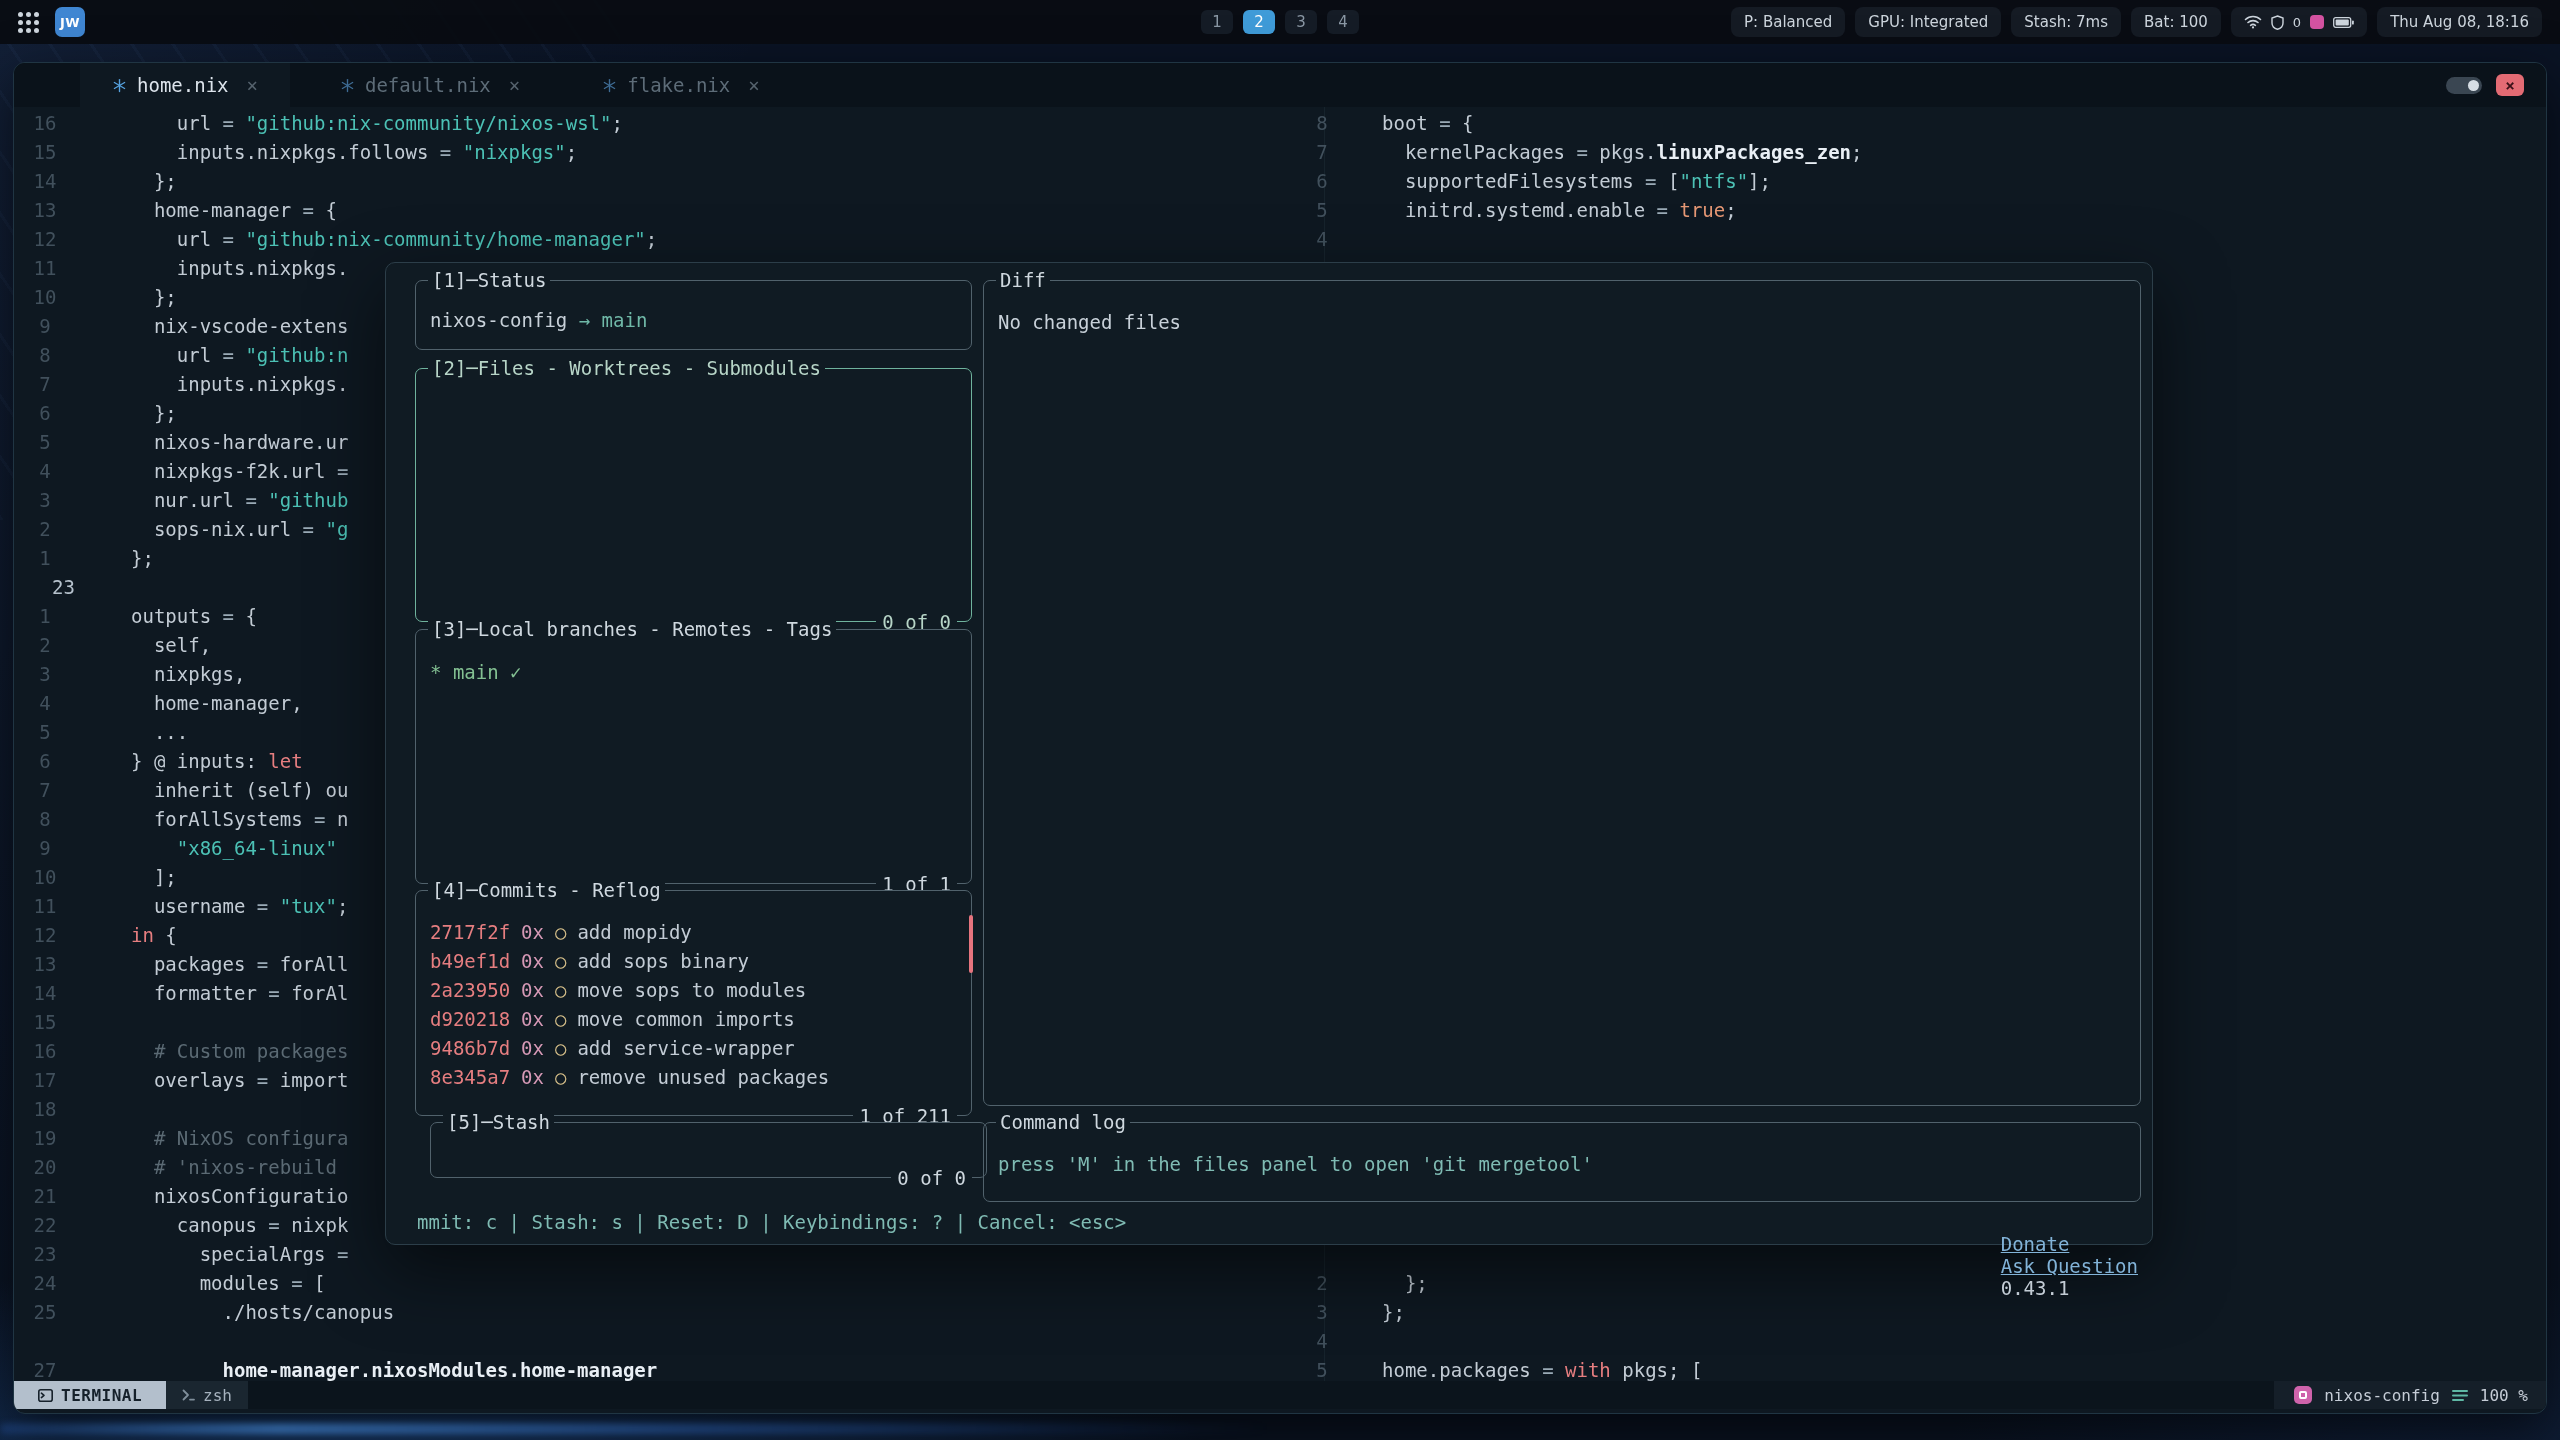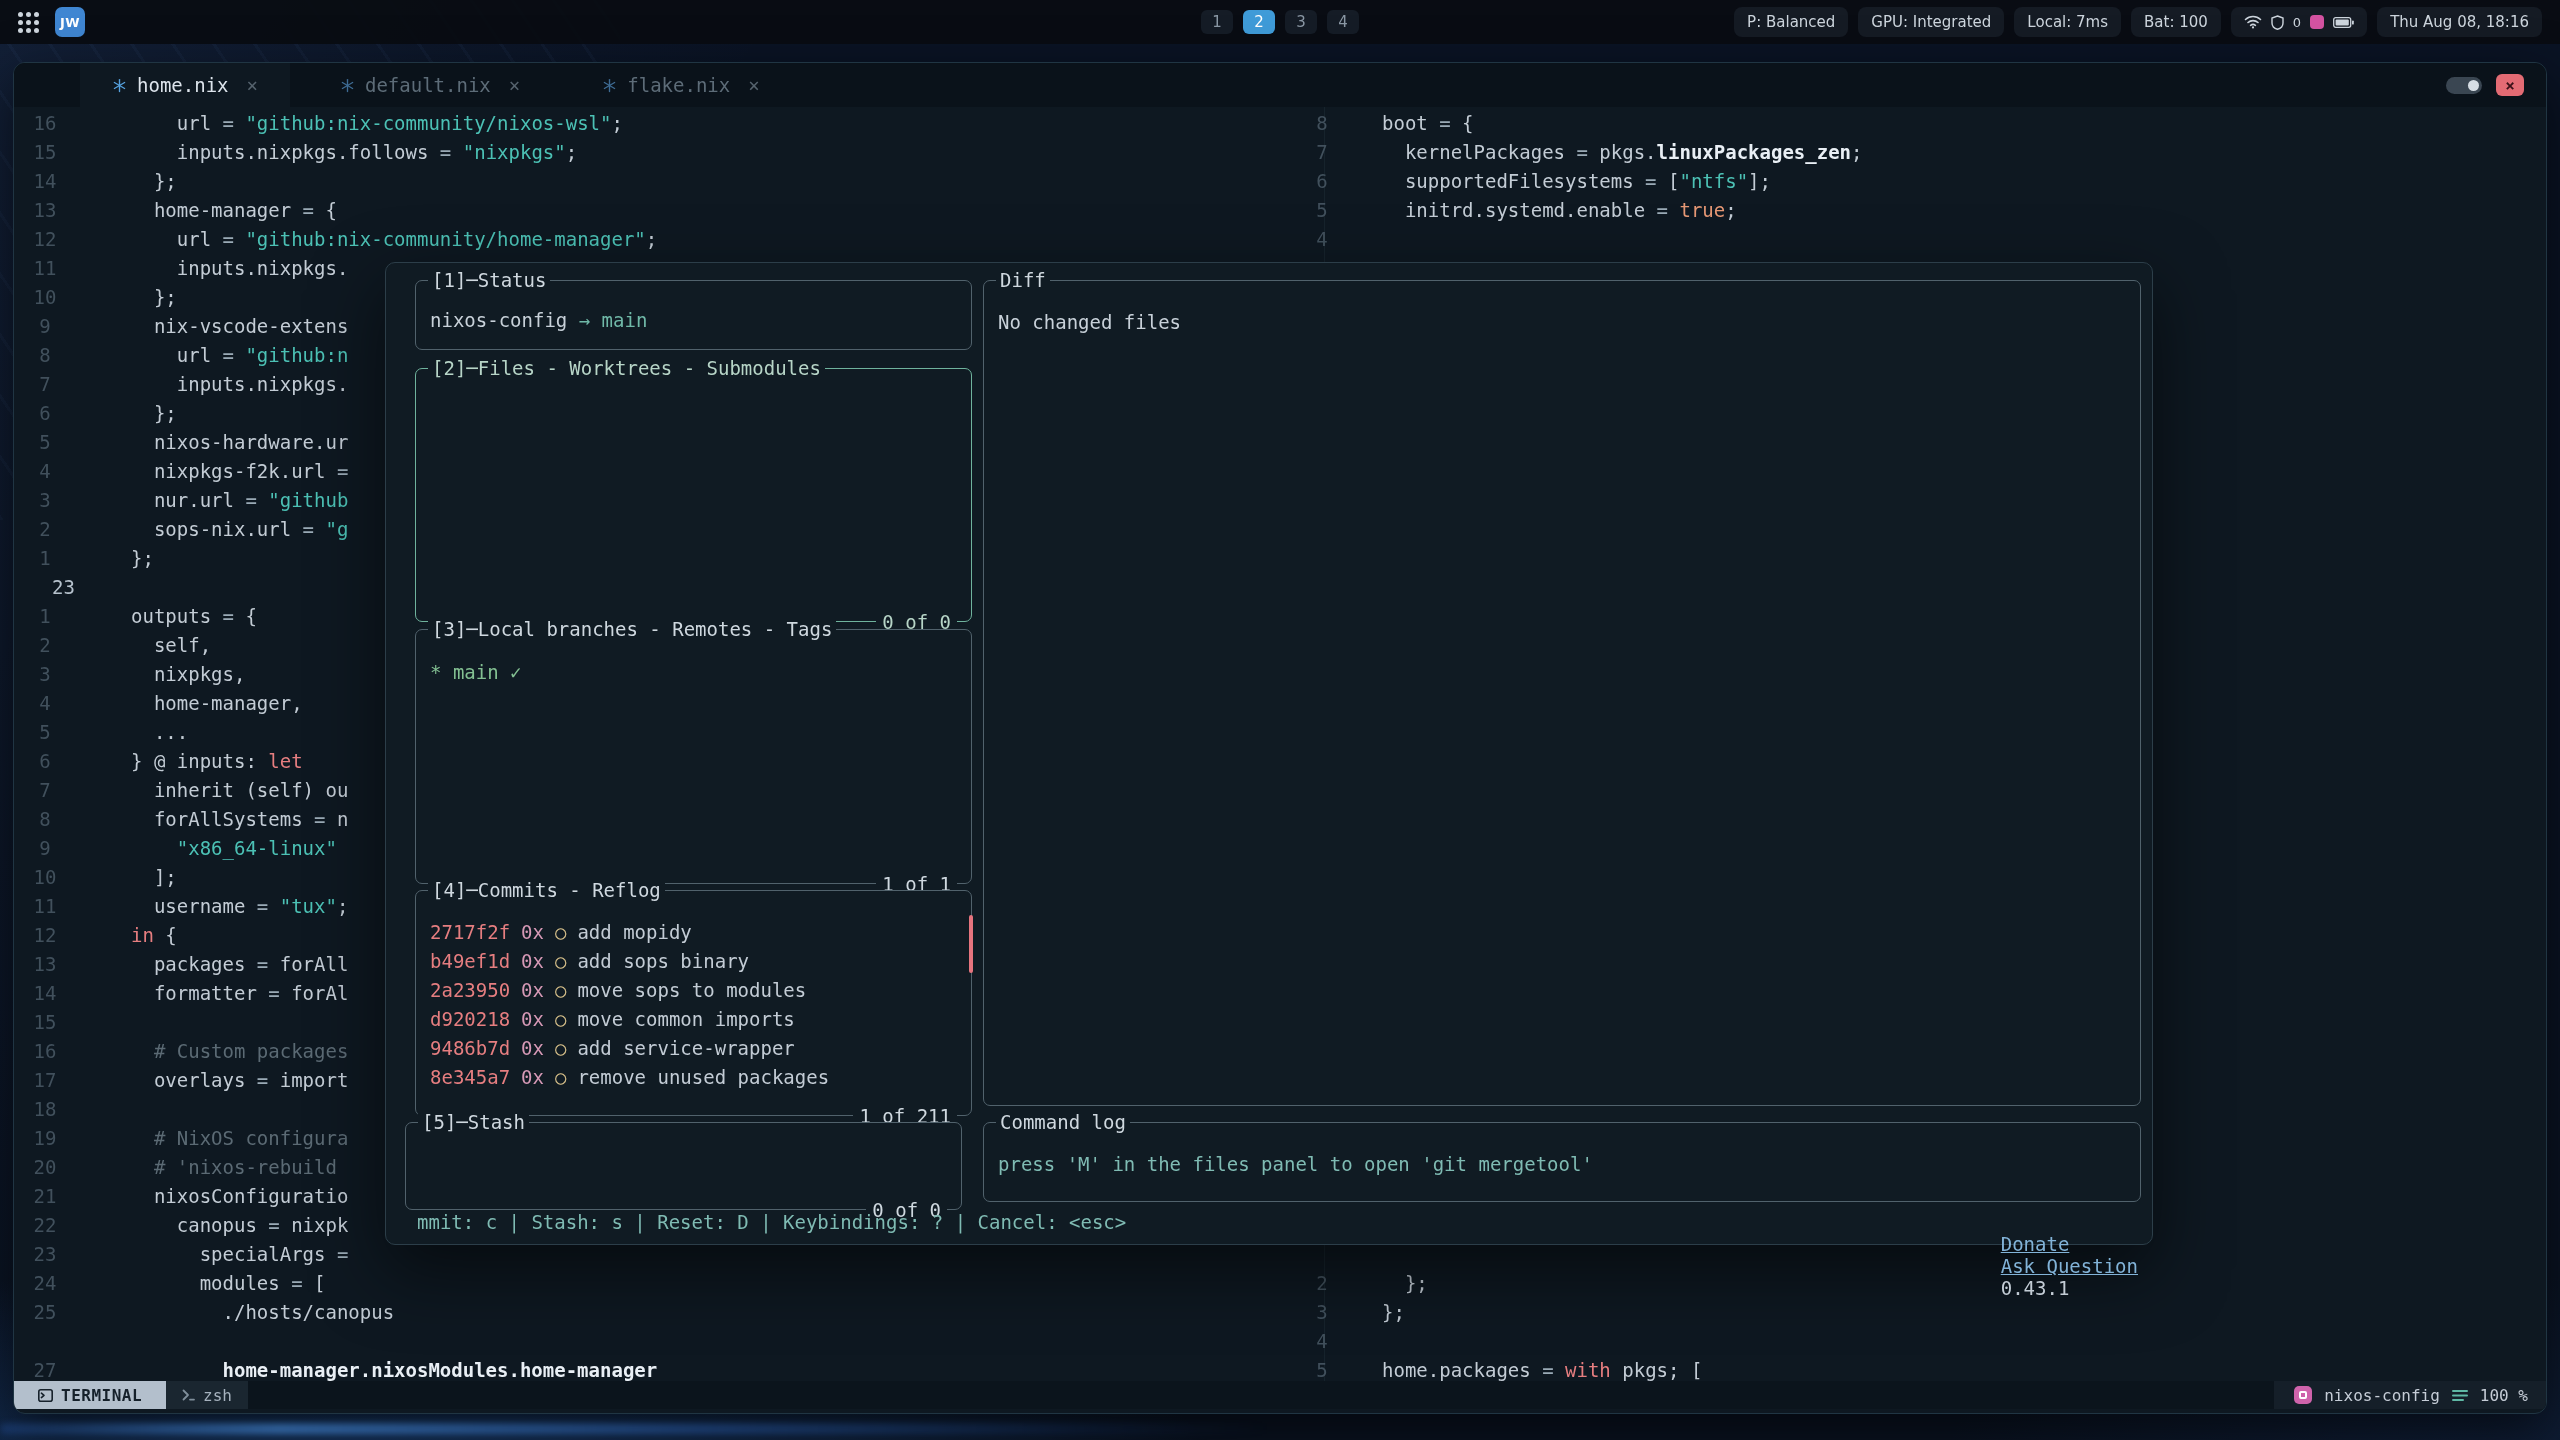--- a/index.html
+++ b/index.html
@@ -79,21 +79,21 @@
   .lgp .lgt{position:absolute;top:-13px;left:12px;background:#101b23;padding:0 4px;
     color:#cfd8df;white-space:pre;line-height:24px}
   .lgp .lgcount{position:absolute;bottom:-13px;right:14px;background:#101b23;padding:0 6px;
     color:#cfd8df;line-height:24px}
   .lgp.focus{border-color:#6fb39d}
   .lgp.focus .lgt,.lgp.focus .lgcount{color:#b7d5c7}
   .lg-status{left:29px;top:17px;width:557px;height:70px}
   .lg-files{left:29px;top:105px;width:557px;height:254px}
   .lg-branches{left:29px;top:366px;width:557px;height:255px}
   .lg-commits{left:29px;top:627px;width:557px;height:226px}
-  .lg-stash{left:19px;top:859px;width:557px;height:88px}
+  .lg-stash{left:44px;top:859px;width:557px;height:56px}
   .lg-diff{left:597px;top:17px;width:1158px;height:826px}
   .lg-cmdlog{left:597px;top:859px;width:1158px;height:80px}
   .repoLine{position:absolute;left:14px;top:28px;white-space:pre}
   .repoLine .branch{color:#70b9a8}
   .branchLine{position:absolute;left:14px;top:31px;color:#83c092;white-space:pre}
   .diffBody{position:absolute;left:14px;top:30px;color:#c8d1d9}
   .cmdBody{position:absolute;left:14px;top:30px;color:#7fbbb3}
   .commit{position:absolute;left:14px;height:29px;line-height:29px;white-space:pre;cursor:pointer}
   .commit .ch{color:#e67e80;margin-right:11px}
   .commit .ctag{color:#d699b6;margin-right:11px}
@@ -140,21 +140,21 @@
     <div class="workspaces">
         <div class="ws">1</div>
         <div class="ws active">2</div>
         <div class="ws">3</div>
         <div class="ws">4</div>
       </div>
     <div class="tright">
       <div style="display:flex;gap:10px">
           <div class="seg">P: Balanced</div>
           <div class="seg">GPU: Integrated</div>
-          <div class="seg">Local: 7ms</div>
+          <div class="seg">Stash: 7ms</div>
           <div class="seg">Bat: 100</div>
         </div>
       <div class="seg icons">
         <svg width="18" height="14" viewBox="0 0 18 14" fill="none" stroke="#cdd5dd" stroke-width="1.6" stroke-linecap="round">
           <path d="M1.5 4.5 a11 11 0 0 1 15 0"></path>
             <path d="M4 7.5 a7.5 7.5 0 0 1 10 0"></path>
             <path d="M6.6 10.3 a4 4 0 0 1 4.8 0"></path>
             <circle cx="9" cy="12.4" r="1.1" fill="#cdd5dd" stroke="none"></circle>
         </svg>
         <svg width="13" height="15" viewBox="0 0 13 15" fill="none" stroke="#cdd5dd" stroke-width="1.4">

